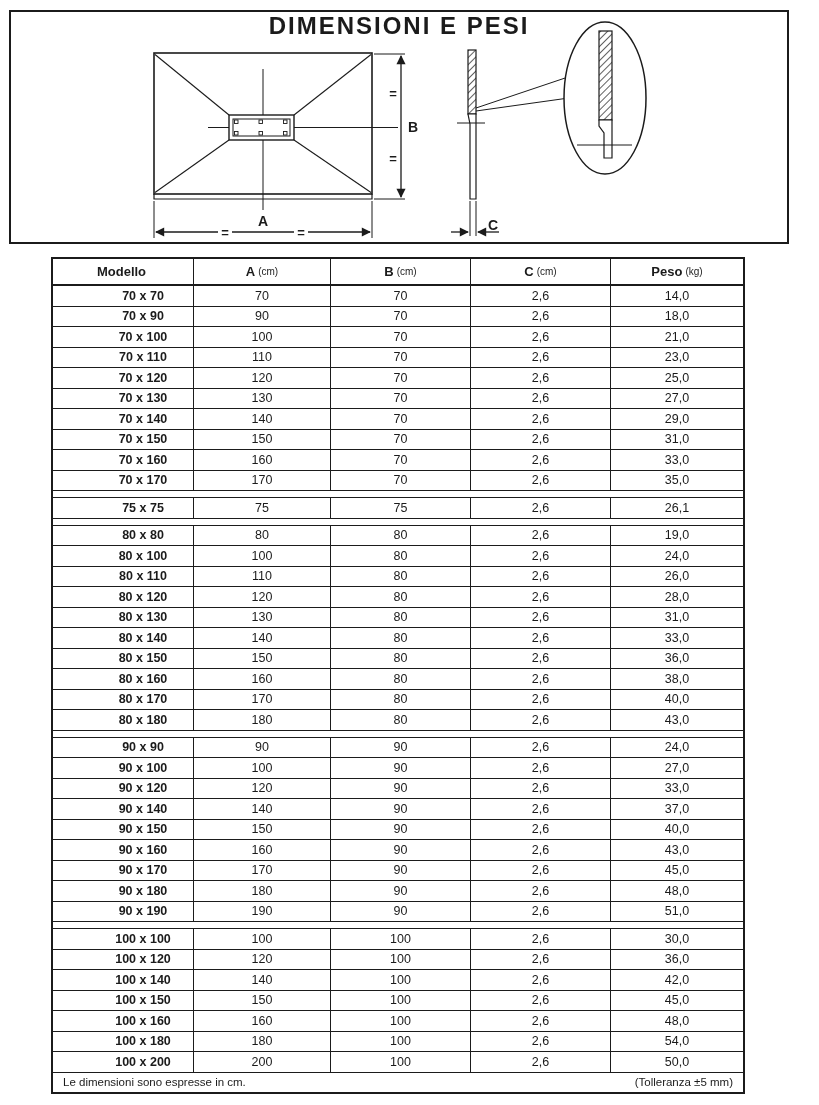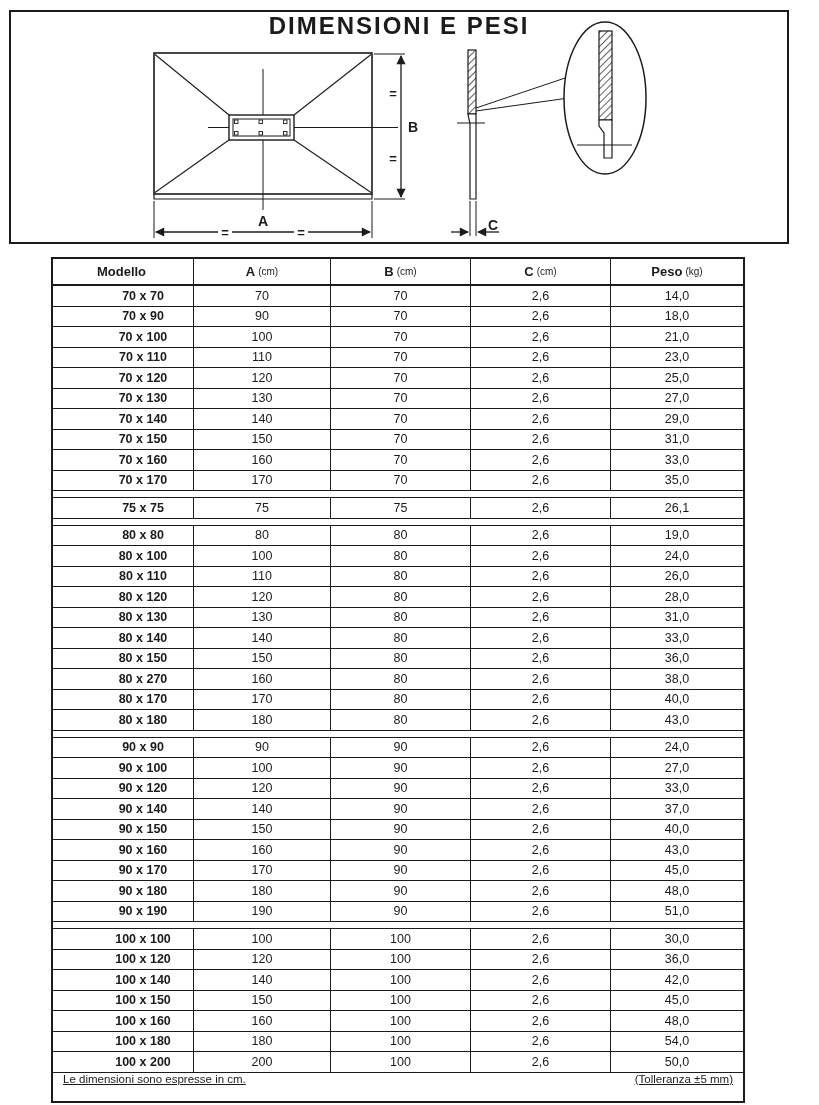--- a/index.html
+++ b/index.html
@@ -40,22 +40,22 @@
   .hunit { font-size:10px; margin-left:3px; }
   .model { font-weight:bold;padding-left:40px; }
 
   .group { border-top:1px solid var(--ink); border-bottom:1px solid var(--ink); }
   .group:first-child { border-top:none; }
   .gap { height:6px; }
   .row { display:flex; height:19.5px; align-items:stretch; }
   .row + .row { border-top:1px solid var(--ink); }
 
   .tfoot {
-    display:flex; justify-content:space-between; align-items:flex-start;
-    height:28px; padding:0 10px; font-size:11.5px;text-decoration:underline;
+    display:flex; justify-content:space-between; align-items:center;
+    height:19px; padding:0 10px; font-size:11.5px;
   }
 </style>
 </head>
 <body>
 
 <div class="diagram-box">
   <div class="diagram-title">DIMENSIONI E PESI</div>
 
   <svg class="diagram-svg" viewBox="0 0 776 230">
     <defs>
@@ -290,21 +290,21 @@
           <div class="cell c4">33,0</div>
         </div>
         <div class="row">
           <div class="cell c0 model">80 x 150</div>
           <div class="cell c1">150</div>
           <div class="cell c2">80</div>
           <div class="cell c3">2,6</div>
           <div class="cell c4">36,0</div>
         </div>
         <div class="row">
-          <div class="cell c0 model">80 x 270</div>
+          <div class="cell c0 model">80 x 160</div>
           <div class="cell c1">160</div>
           <div class="cell c2">80</div>
           <div class="cell c3">2,6</div>
           <div class="cell c4">38,0</div>
         </div>
         <div class="row">
           <div class="cell c0 model">80 x 170</div>
           <div class="cell c1">170</div>
           <div class="cell c2">80</div>
           <div class="cell c3">2,6</div>

